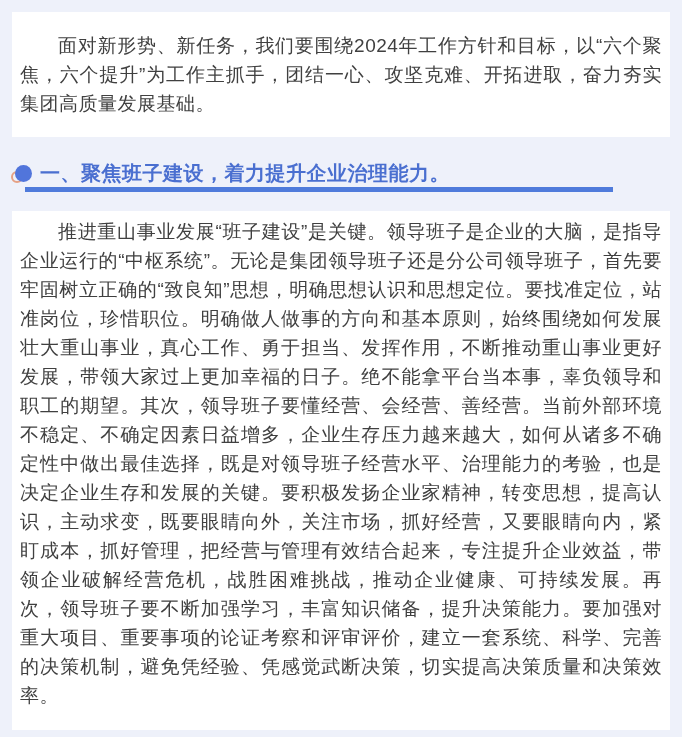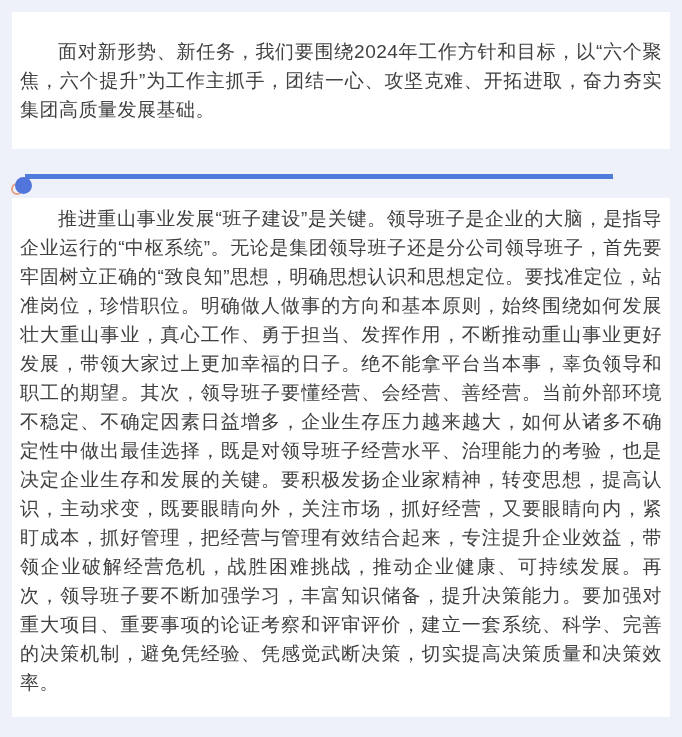--- a/index.html
+++ b/index.html
@@ -24,21 +24,21 @@
   .page {
     position: relative;
     width: 682px;
     height: 737px;
   }
   .card {
     background: var(--card-bg);
     margin: 0 12px;
   }
   .intro-card {
-    padding: 25px 8px;
+    padding: 19px 8px;
   }
   .intro-card { margin-top: 12px; }
   .body-card {
     padding: 6px 8px 20px 8px;
   }
   p.article-text {
     margin: 0;
     font-size: 19px;
     line-height: 29px;
     letter-spacing: 0.5px;
@@ -104,20 +104,21 @@
 
   <section class="card intro-card">
     <p class="article-text">面对新形势、新任务，我们要围绕2024年工作方针和目标，以“六个聚焦，六个提升”为工作主抓手，团结一心、攻坚克难、开拓进取，奋力夯实集团高质量发展基础。</p>
   </section>
 
   <div class="section-header">
     <span class="bullet">
       <span class="ring"></span>
       <span class="dot"></span>
     </span>
+    <h2 class="section-heading">一、聚焦班子建设，着力提升企业治理能力。</h2>
     <div class="heading-underline"></div>
   </div>
 
   <section class="card body-card">
     <p class="article-text">推进重山事业发展“班子建设”是关键。领导班子是企业的大脑，是指导企业运行的“中枢系统”。无论是集团领导班子还是分公司领导班子，首先要牢固树立正确的“致良知”思想，明确思想认识和思想定位。要找准定位，站准岗位，珍惜职位。明确做人做事的方向和基本原则，始终围绕如何发展壮大重山事业，真心工作、勇于担当、发挥作用，不断推动重山事业更好发展，带领大家过上更加幸福的日子。绝不能拿平台当本事，辜负领导和职工的期望。其次，领导班子要懂经营、会经营、善经营。当前外部环境不稳定、不确定因素日益增多，企业生存压力越来越大，如何从诸多不确定性中做出最佳选择，既是对领导班子经营水平、治理能力的考验，也是决定企业生存和发展的关键。要积极发扬企业家精神，转变思想，提高认识，主动求变，既要眼睛向外，关注市场，抓好经营，又要眼睛向内，紧盯成本，抓好管理，把经营与管理有效结合起来，专注提升企业效益，带领企业破解经营危机，战胜困难挑战，推动企业健康、可持续发展。再次，领导班子要不断加强学习，丰富知识储备，提升决策能力。要加强对重大项目、重要事项的论证考察和评审评价，建立一套系统、科学、完善的决策机制，避免凭经验、凭感觉武断决策，切实提高决策质量和决策效率。</p>
   </section>
 
 </div>
 
 </body></html>

